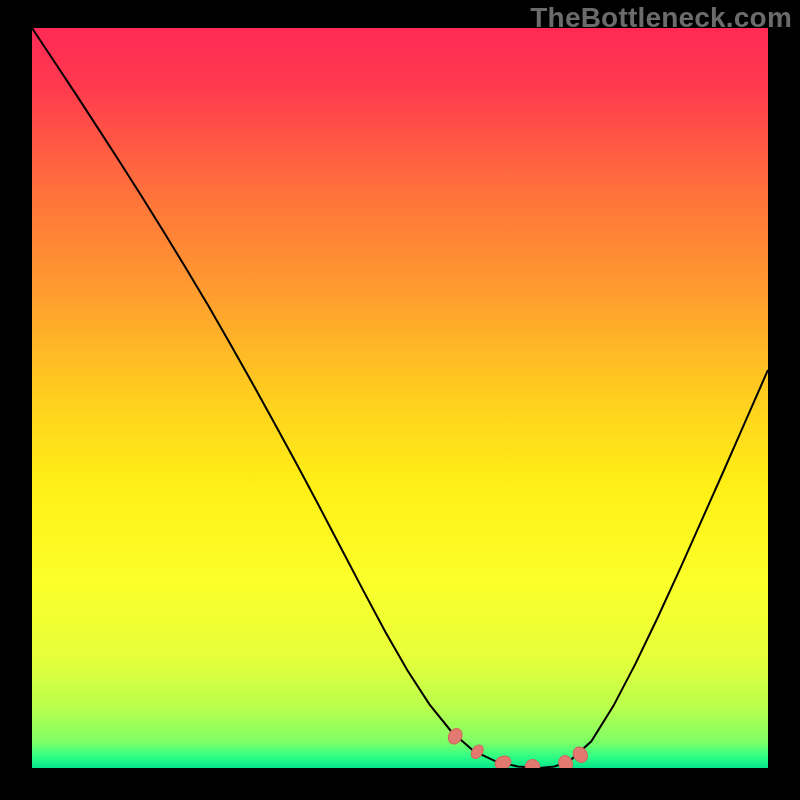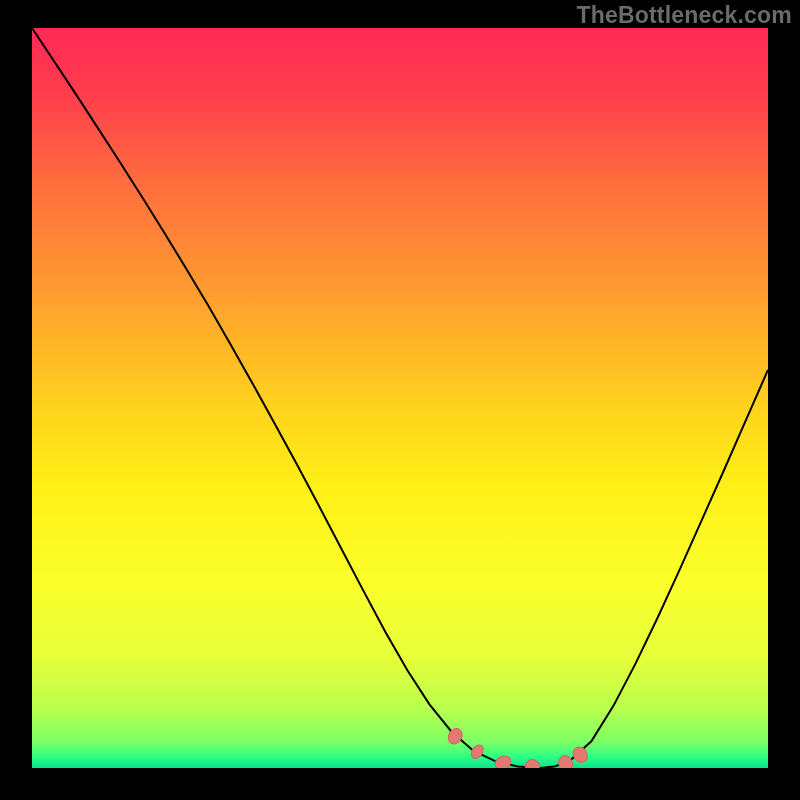--- a/index.html
+++ b/index.html
@@ -15,21 +15,21 @@
     position: relative;
     width: 800px;
     height: 800px;
     background: #000;
   }
   .watermark {
     position: absolute;
     top: 2px;
     right: 8px;
     color: #6b6b6b;
-    font-size: 23px;
+    font-size: 28px;
     font-weight: 600;
     letter-spacing: 0.2px;
     user-select: none;
   }
   
   .plot {
     position: absolute;
     left: 32px;
     top: 28px;
     width: 736px;   

